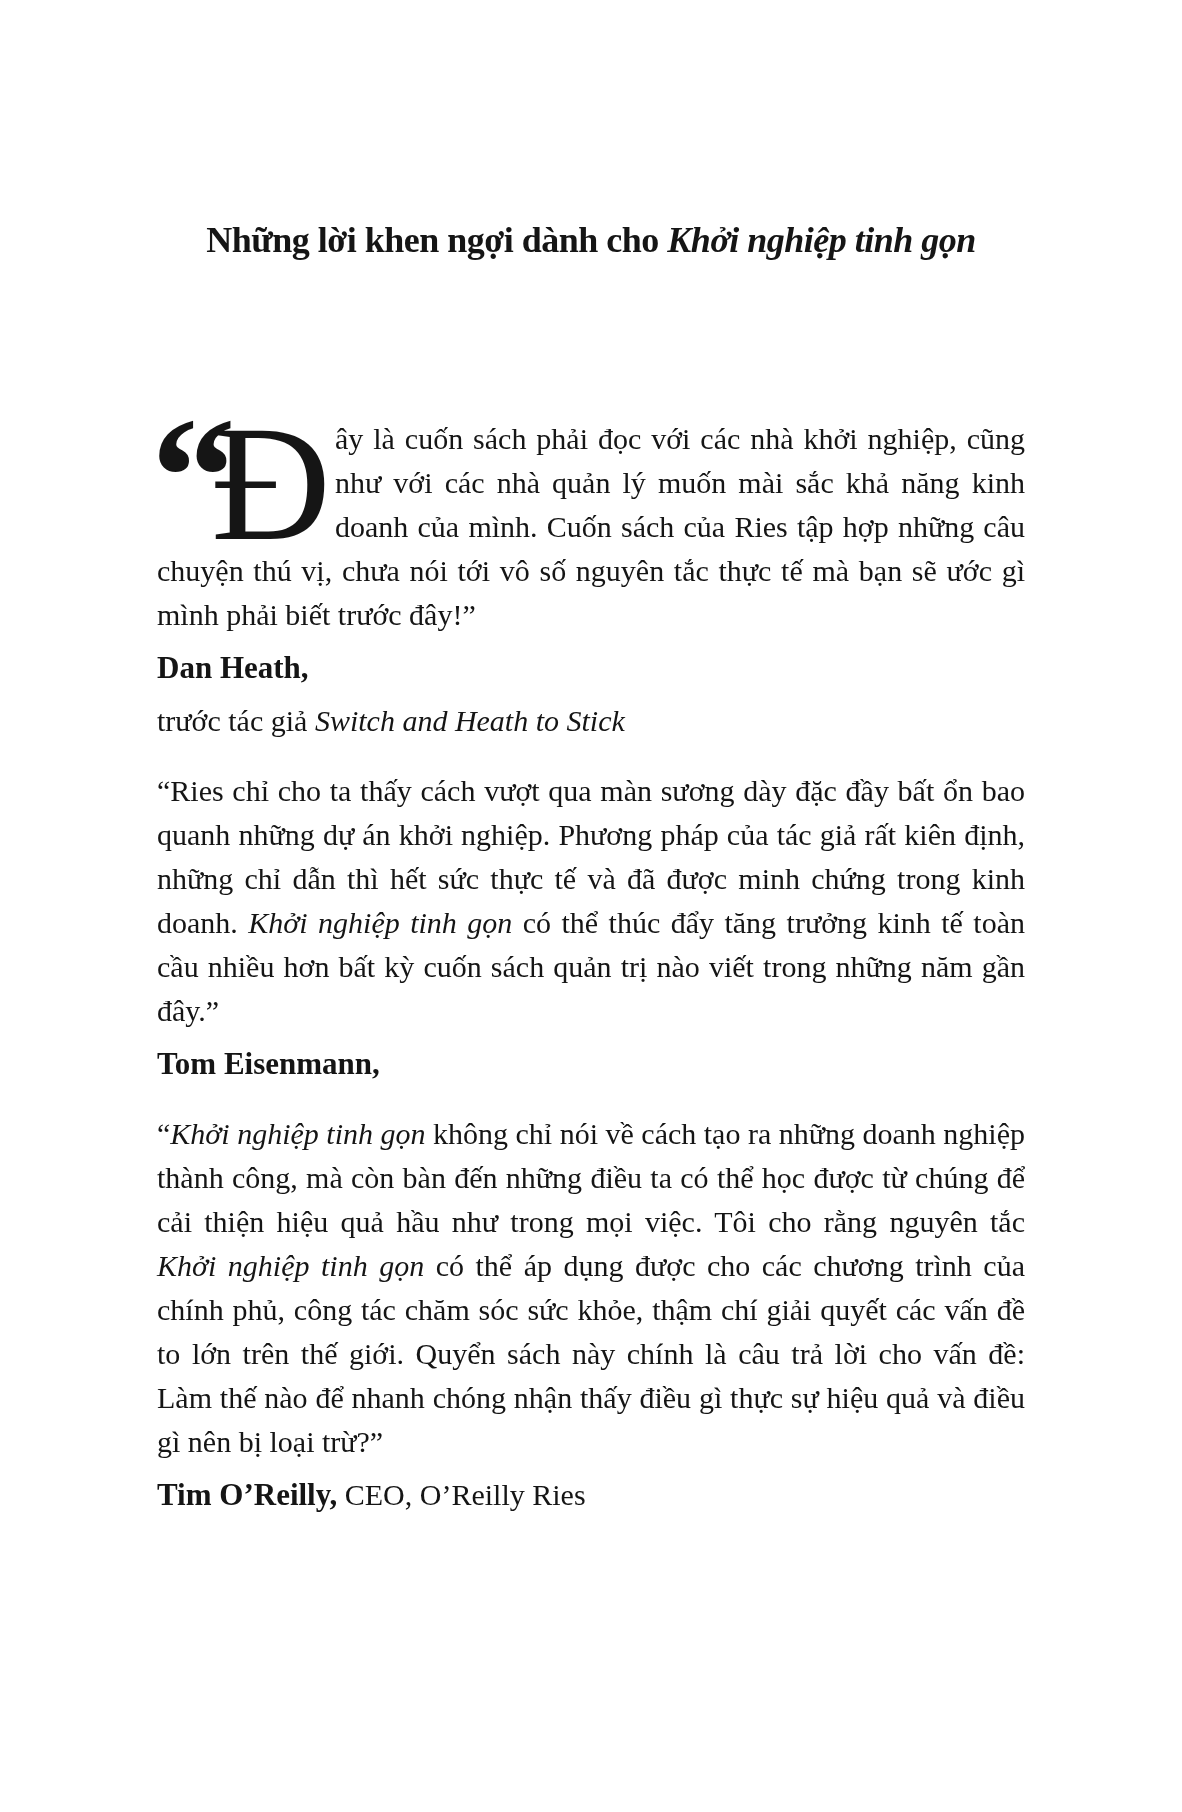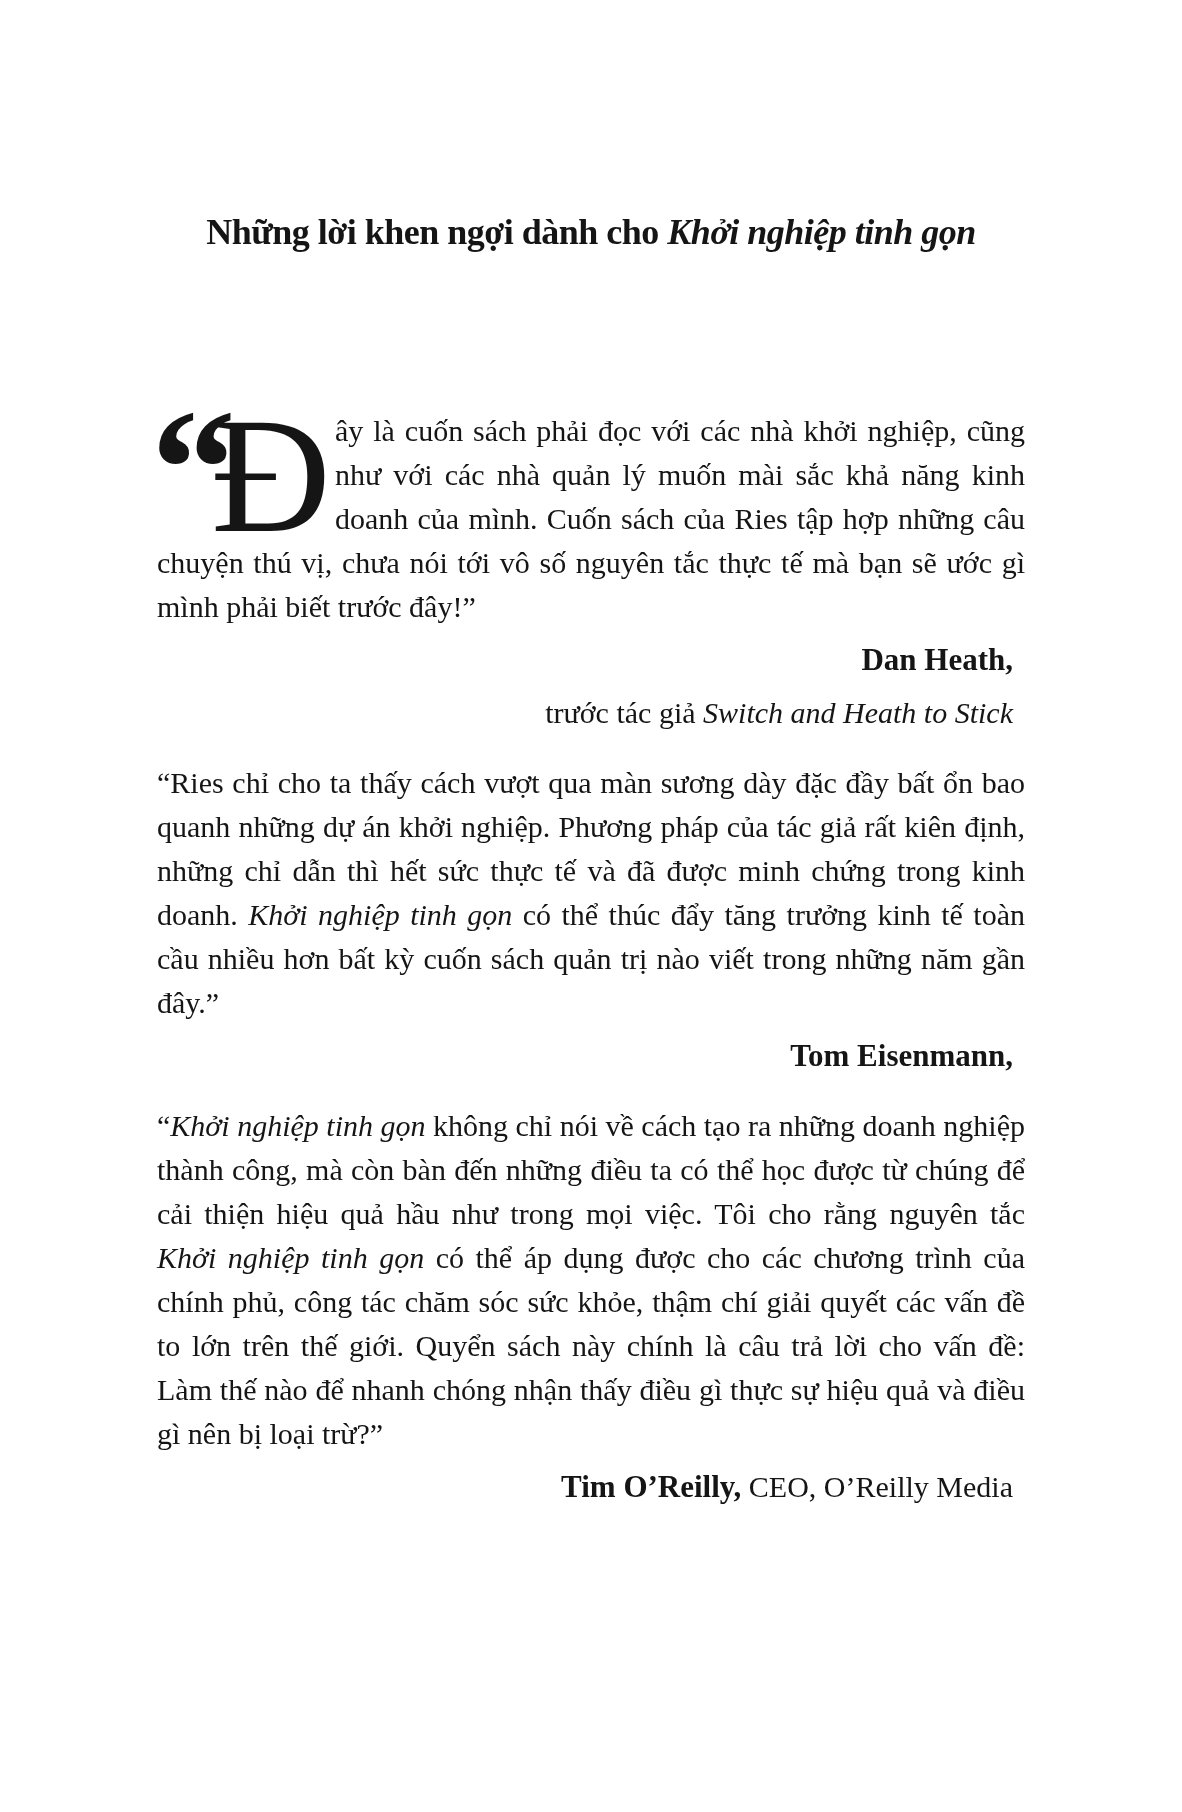--- a/index.html
+++ b/index.html
@@ -6,21 +6,21 @@
   .page {
     position: relative;
     width: 1182px;
     height: 1812px;
     background: #ffffff;
     overflow: hidden;
     font-family: "Liberation Serif", "DejaVu Serif", serif;
     color: #151515;
   }
   .content {
-    padding: 8px 157px;
+    padding: 16px 157px;
     width: 868px;
   }
   .title {
     margin: 0;
     padding-top: 202px;
     font-size: 36px;
     line-height: 44px;
     font-weight: bold;
     text-align: center;
     white-space: nowrap;
@@ -52,22 +52,21 @@
     font-weight: bold;
   }
   .dc-letter {
     position: absolute;
     left: 54px;
     top: -17px;
     font-size: 166px;
     line-height: 1;
   }
   .attr {
-    margin: 9px 12px 0 0;
-    text-align: right;
+    margin: 9px 4px 0 0;
     font-size: 30px;
     line-height: 44px;
   }
   .attr .name {
     font-weight: bold;
     font-size: 31px;
   }
   .attr i { font-style: italic; }
 </style>
 </head>
@@ -89,17 +88,17 @@
       <p class="attr"><span><span>trước tác giả </span><i>Switch and Heath to Stick</i></span></p>
     </section>
 
     <section>
       <p class="quote q2"><span><span>“Ries chỉ cho ta thấy cách vượt qua màn sương dày đặc đầy bất ổn bao quanh những dự án khởi nghiệp. Phương pháp của tác giả rất kiên định, những chỉ dẫn thì hết sức thực tế và đã được minh chứng trong kinh doanh. </span><i>Khởi nghiệp tinh gọn</i><span> có thể thúc đẩy tăng trưởng kinh tế toàn cầu nhiều hơn bất kỳ cuốn sách quản trị nào viết trong những năm gần đây.”</span></span></p>
       <p class="attr"><span class="name">Tom Eisenmann,</span></p>
     </section>
 
     <section>
       <p class="quote q3"><span><span>“</span><i>Khởi nghiệp tinh gọn</i><span> không chỉ nói về cách tạo ra những doanh nghiệp thành công, mà còn bàn đến những điều ta có thể học được từ chúng để cải thiện hiệu quả hầu như trong mọi việc. Tôi cho rằng nguyên tắc </span><i>Khởi nghiệp tinh gọn</i><span> có thể áp dụng được cho các chương trình của chính phủ, công tác chăm sóc sức khỏe, thậm chí giải quyết các vấn đề to lớn trên thế giới. Quyển sách này chính là câu trả lời cho vấn đề: Làm thế nào để nhanh chóng nhận thấy điều gì thực sự hiệu quả và điều gì nên bị loại trừ?”</span></span></p>
-      <p class="attr"><span class="name">Tim O’Reilly,</span><span><span> CEO, O’Reilly Media</span></span></p>
+      <p class="attr"><span class="name">Tim O’Reilly,</span><span><span> CEO, O’Reilly Ries</span></span></p>
     </section>
 
   </div>
 </div>
 
 </body></html>

